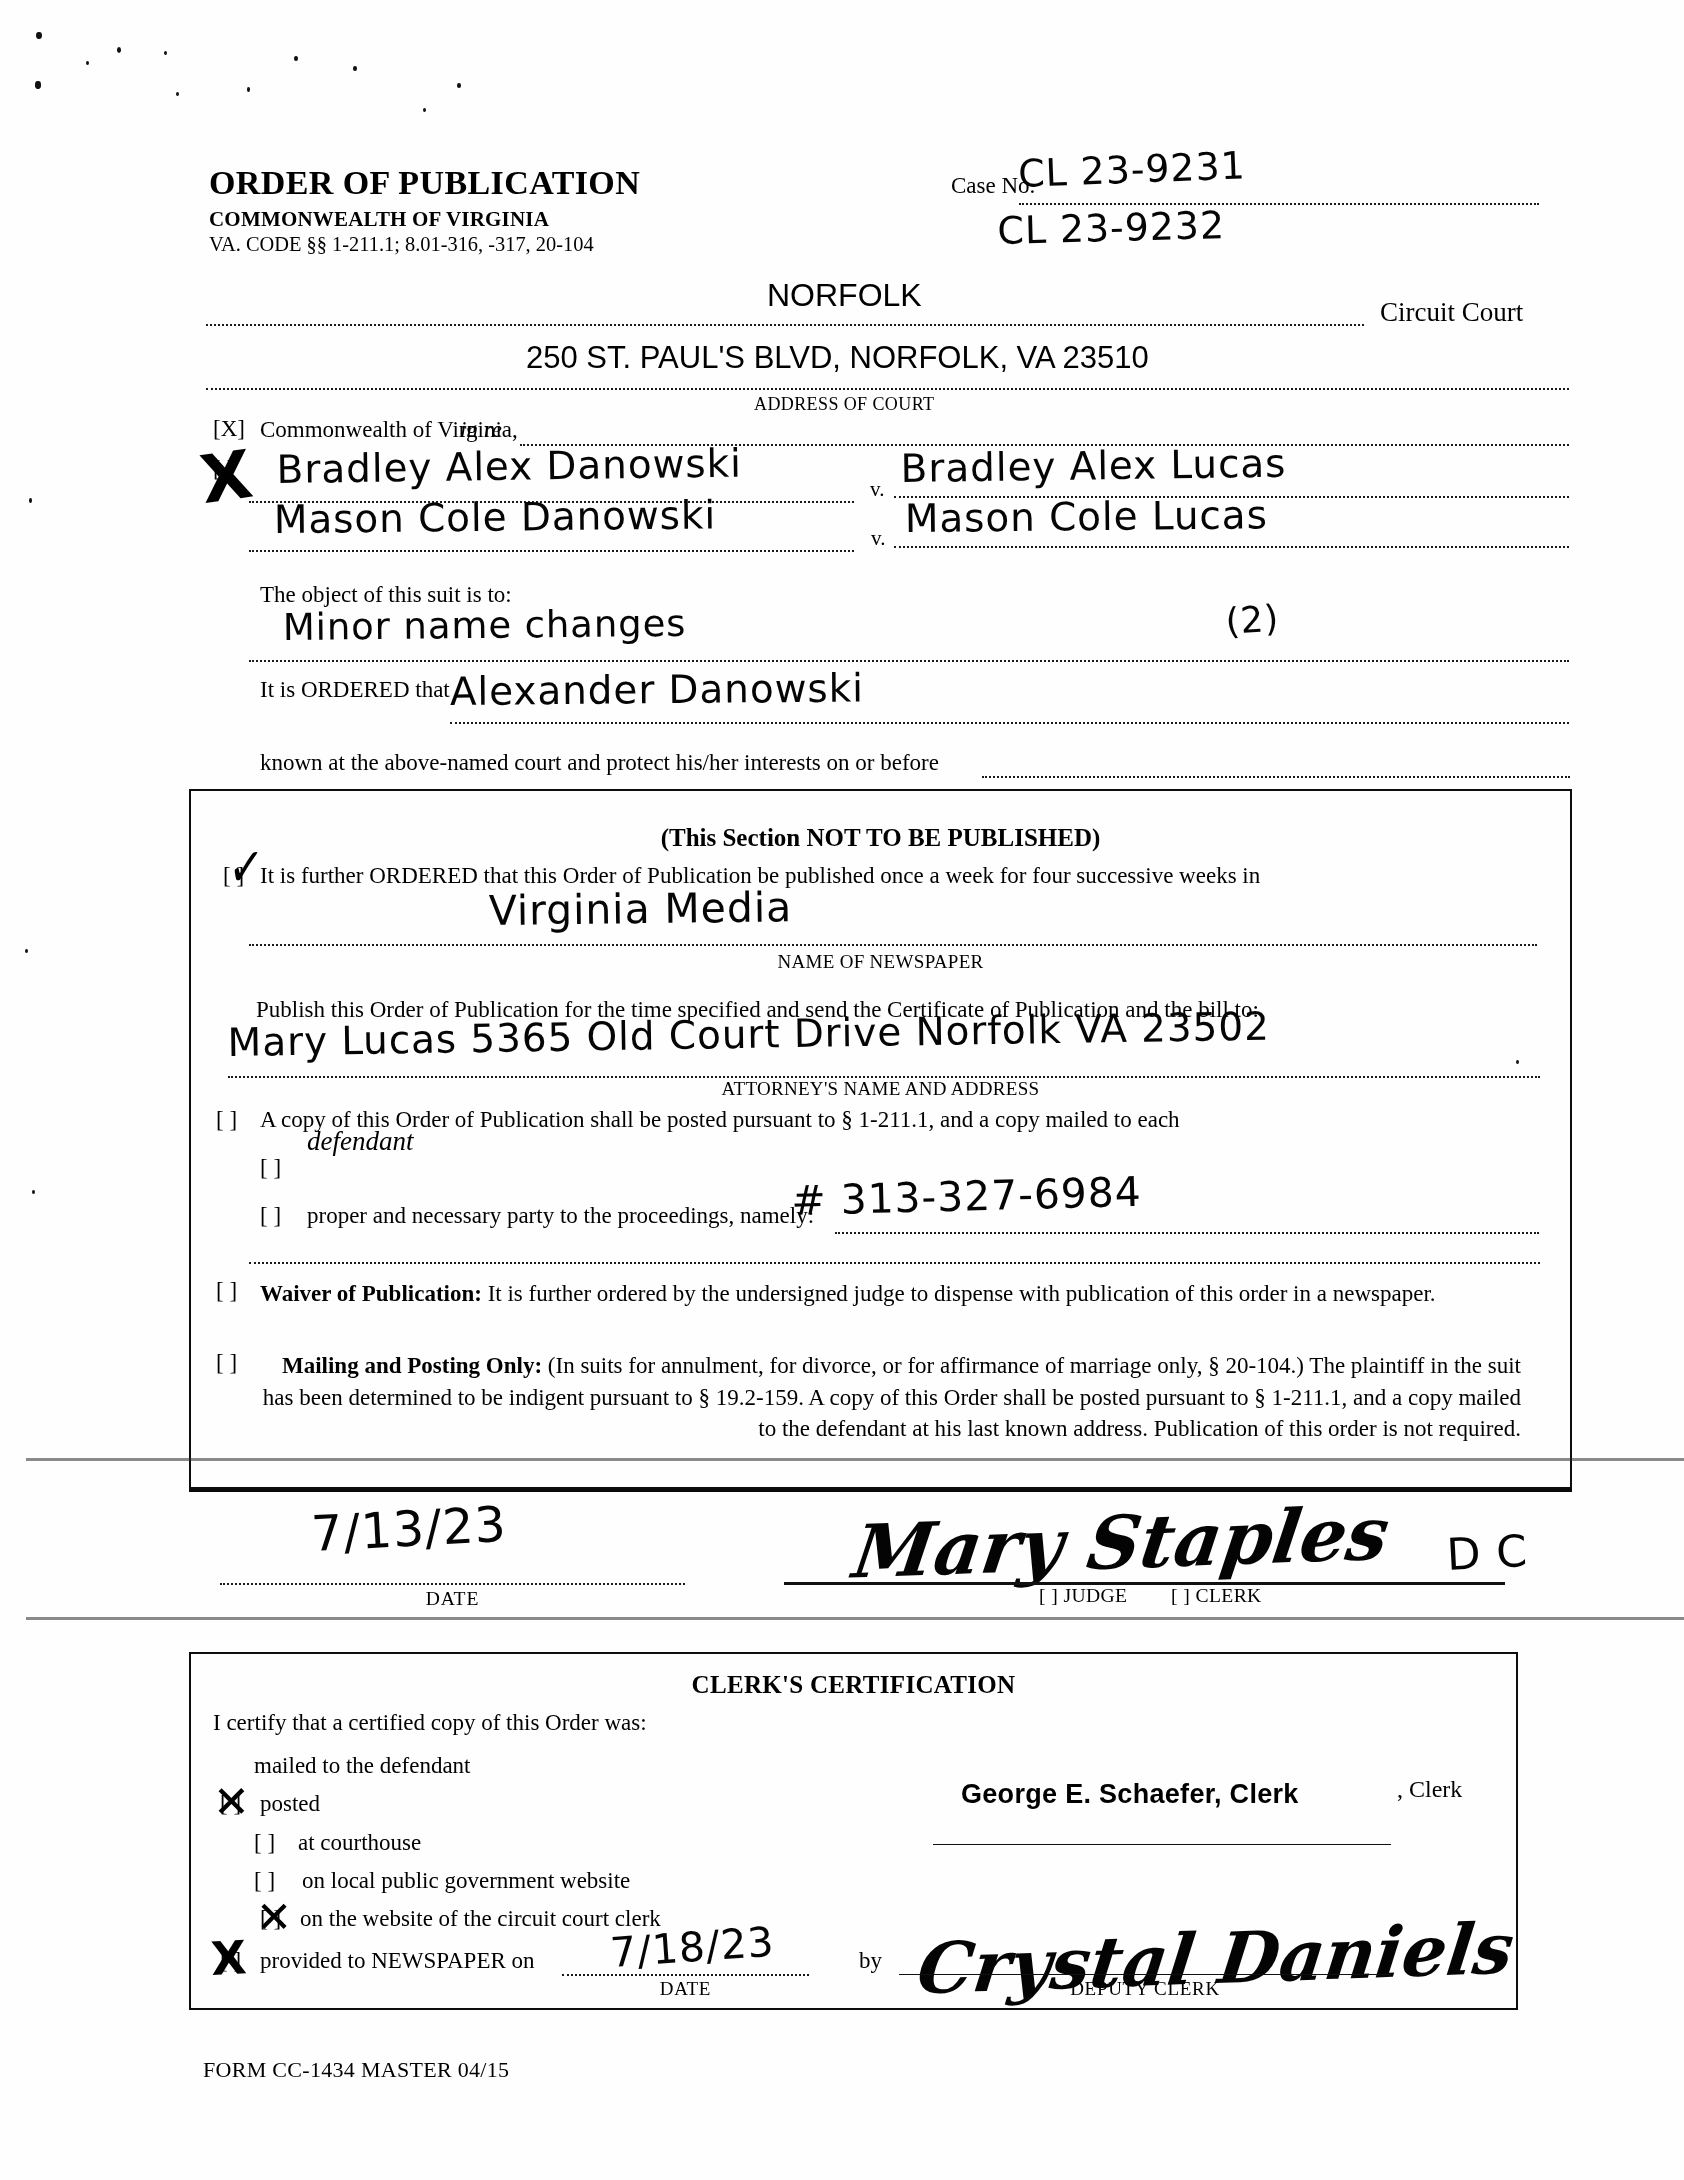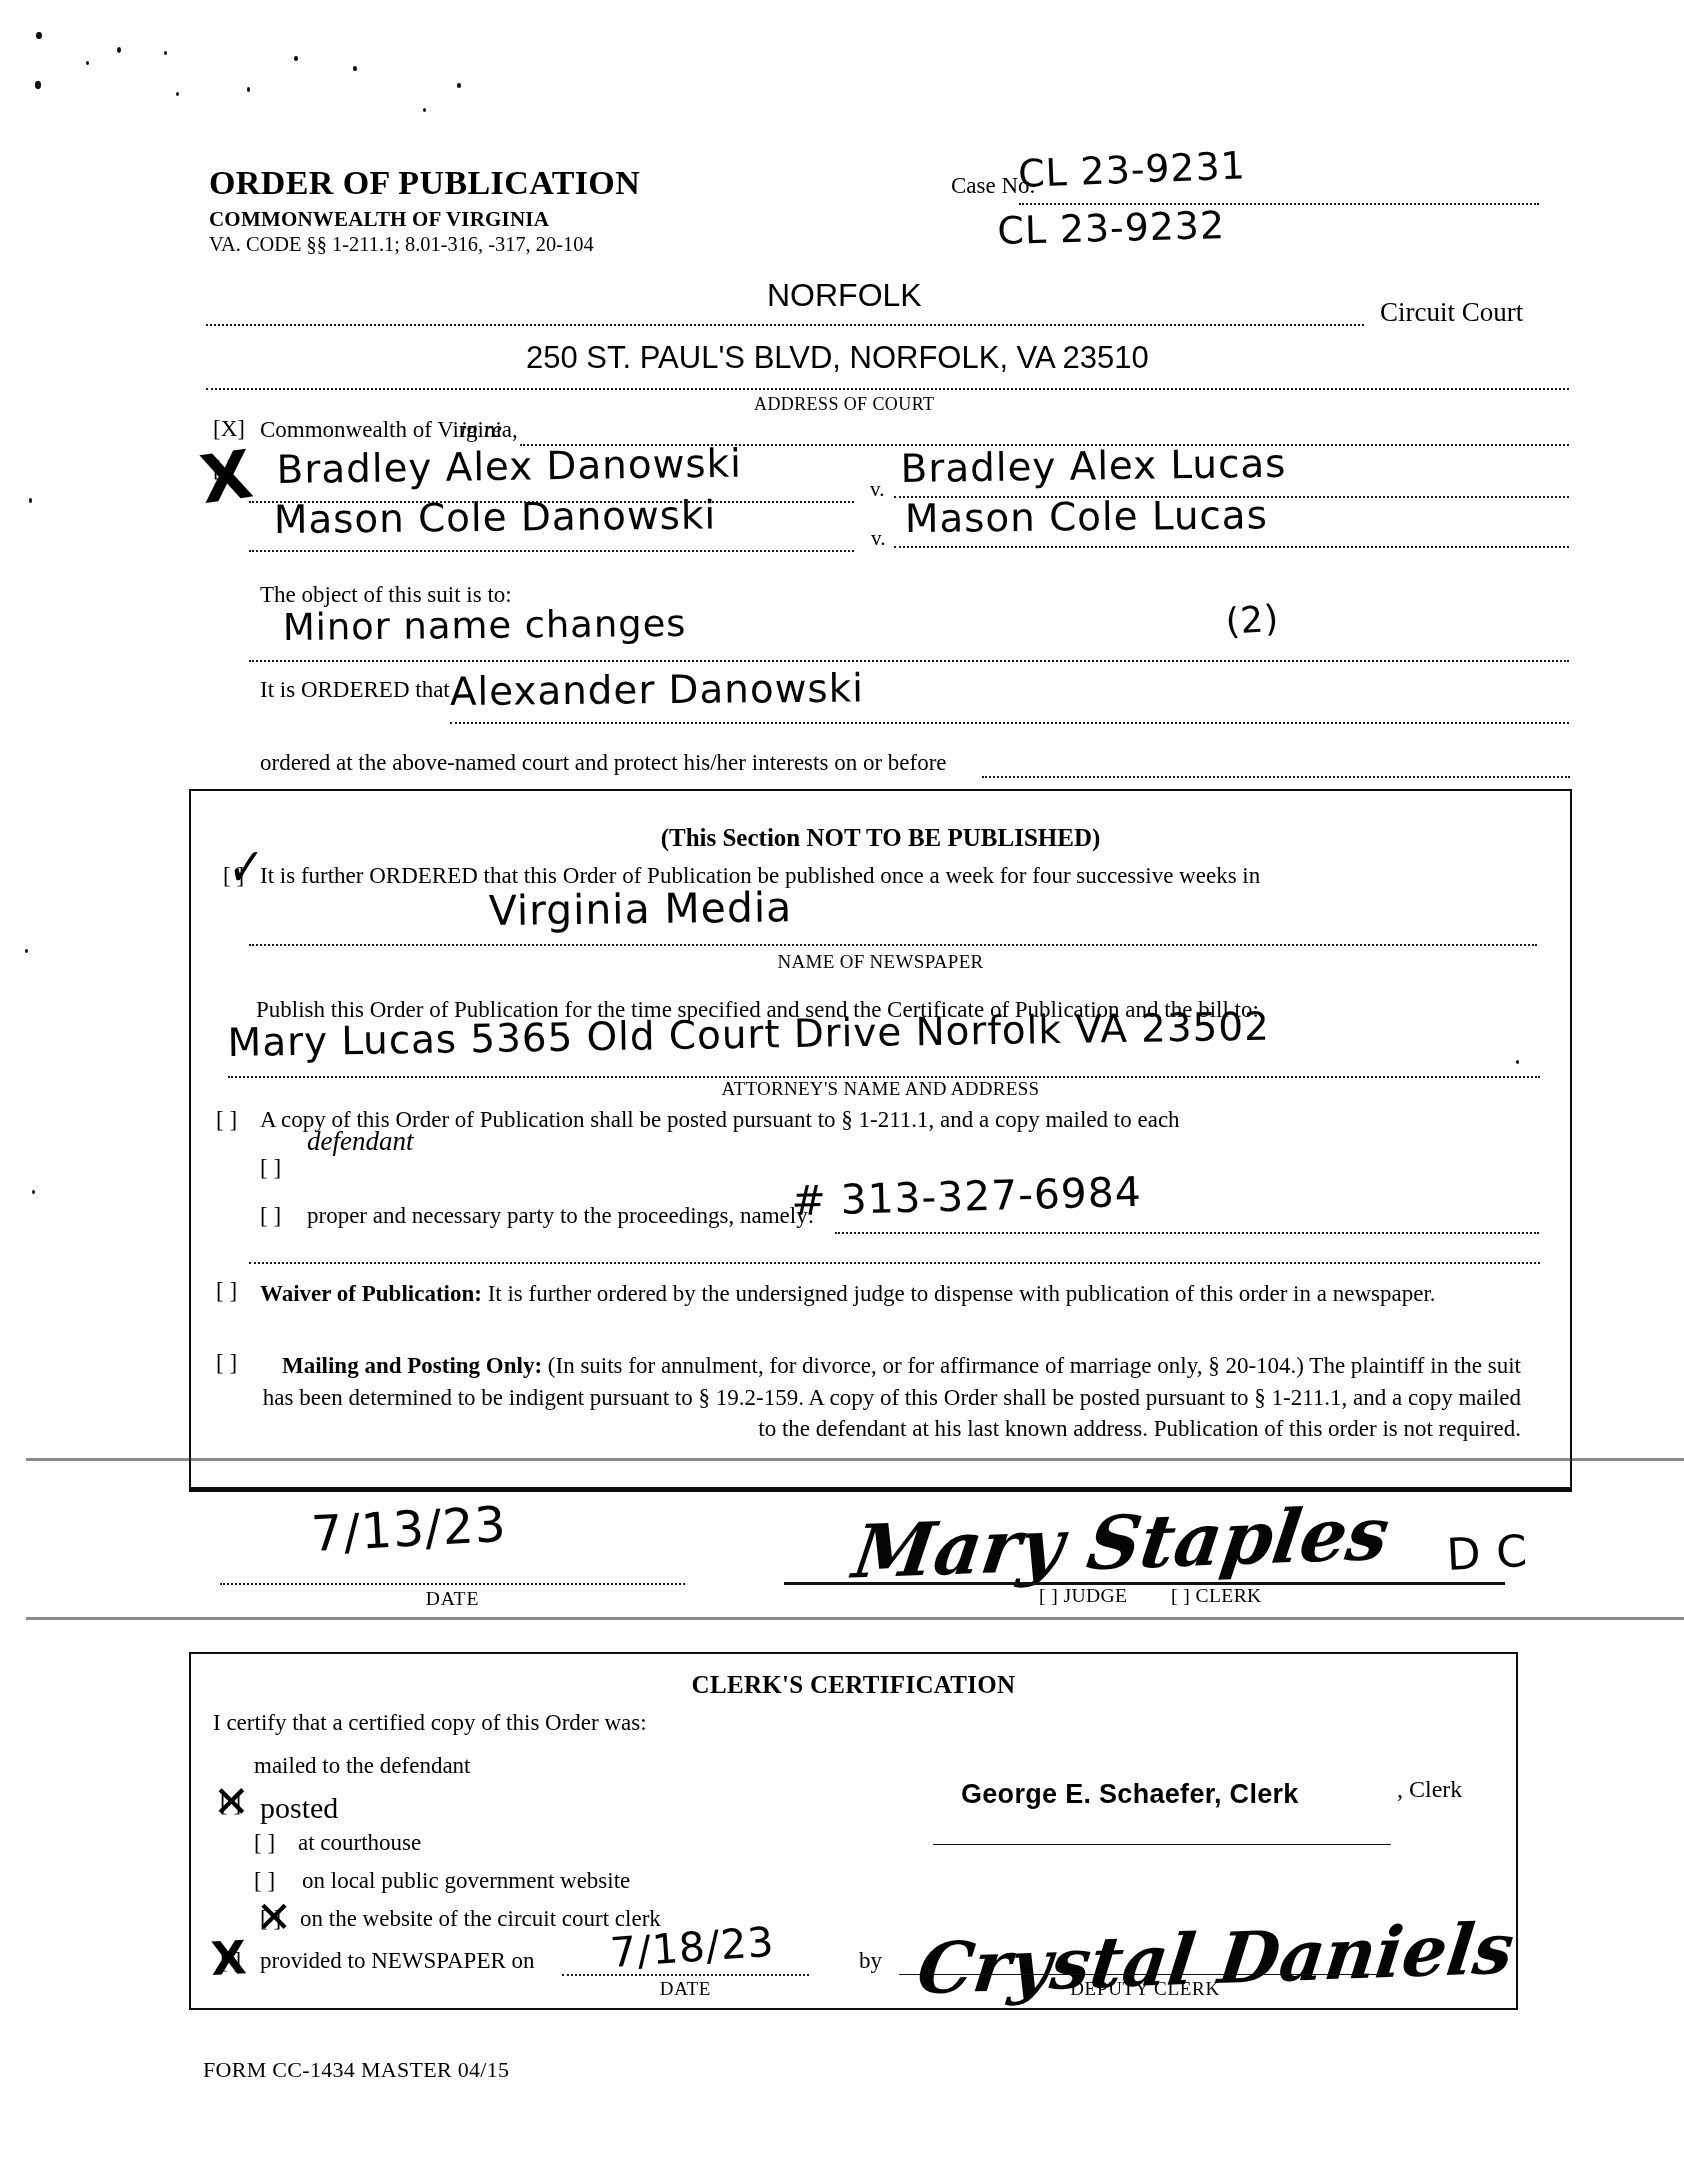--- a/index.html
+++ b/index.html
@@ -148,21 +148,21 @@
 
   <div class="t" style="left:260px;top:582px;font-size:23px;">The object of this suit is to:</div>
   <div class="hw" style="left:283px;top:606px;font-size:37px;transform:rotate(-0.6deg);">Minor name changes</div>
   <div class="hw" style="left:1227px;top:601px;font-size:36px;transform:rotate(-4deg);">(2)</div>
   <div class="dotline" style="left:249px;top:660px;width:1320px;"></div>
 
   <div class="t" style="left:260px;top:677px;font-size:23px;">It is ORDERED that</div>
   <div class="hw" style="left:450px;top:669px;font-size:39px;transform:rotate(-0.5deg);">Alexander  Danowski</div>
   <div class="dotline" style="left:450px;top:722px;width:1119px;"></div>
 
-  <div class="t" style="left:260px;top:750px;font-size:23px;">ordered at the above-named court and protect his/her interests on or before</div>
+  <div class="t" style="left:260px;top:750px;font-size:23px;">known at the above-named court and protect his/her interests on or before</div>
   <div class="dotline" style="left:982px;top:776px;width:588px;"></div>
 
   <div class="box" style="left:189px;top:789px;width:1383px;height:700px;"></div>
 
   <div class="t bold ctr" style="left:189px;width:1383px;top:824px;font-size:25px;">(This Section NOT TO BE PUBLISHED)</div>
 
   <div class="t" style="left:223px;top:863px;font-size:23px;">[ ]</div>
   <div class="xmark" style="left:223px;top:840px;font-size:55px;line-height:55px;transform:rotate(4deg) scaleX(.75);">✓</div>
   <div class="t" style="left:260px;top:863px;font-size:23px;">It is further ORDERED that this Order of Publication be published once a week for four successive weeks in</div>
 
@@ -216,21 +216,21 @@
 
   <div class="box" style="left:189px;top:1652px;width:1329px;height:358px;"></div>
 
   <div class="t bold ctr" style="left:189px;width:1329px;top:1671px;font-size:25px;letter-spacing:0.3px;">CLERK'S CERTIFICATION</div>
   <div class="t" style="left:213px;top:1710px;font-size:23px;">I certify that a certified copy of this Order was:</div>
 
   <div class="t" style="left:254px;top:1753px;font-size:23px;">mailed to the defendant</div>
 
   <div class="t" style="left:220px;top:1791px;font-size:23px;">[ ]</div>
   <div class="xmark" style="left:213px;top:1780px;font-size:44px;line-height:44px;">✕</div>
-  <div class="t" style="left:260px;top:1791px;font-size:30px;">posted</div>
+  <div class="t" style="left:260px;top:1791px;font-size:23px;">posted</div>
 
   <div class="t" style="left:254px;top:1830px;font-size:23px;">[ ]</div>
   <div class="t" style="left:298px;top:1830px;font-size:23px;">at courthouse</div>
 
   <div class="t" style="left:254px;top:1868px;font-size:23px;">[ ]</div>
   <div class="t" style="left:302px;top:1868px;font-size:23px;">on local public government website</div>
 
   <div class="t" style="left:260px;top:1906px;font-size:23px;">[ ]</div>
   <div class="xmark" style="left:256px;top:1896px;font-size:43px;line-height:43px;">✕</div>
   <div class="t" style="left:300px;top:1906px;font-size:23px;">on the website of the circuit court clerk</div>

